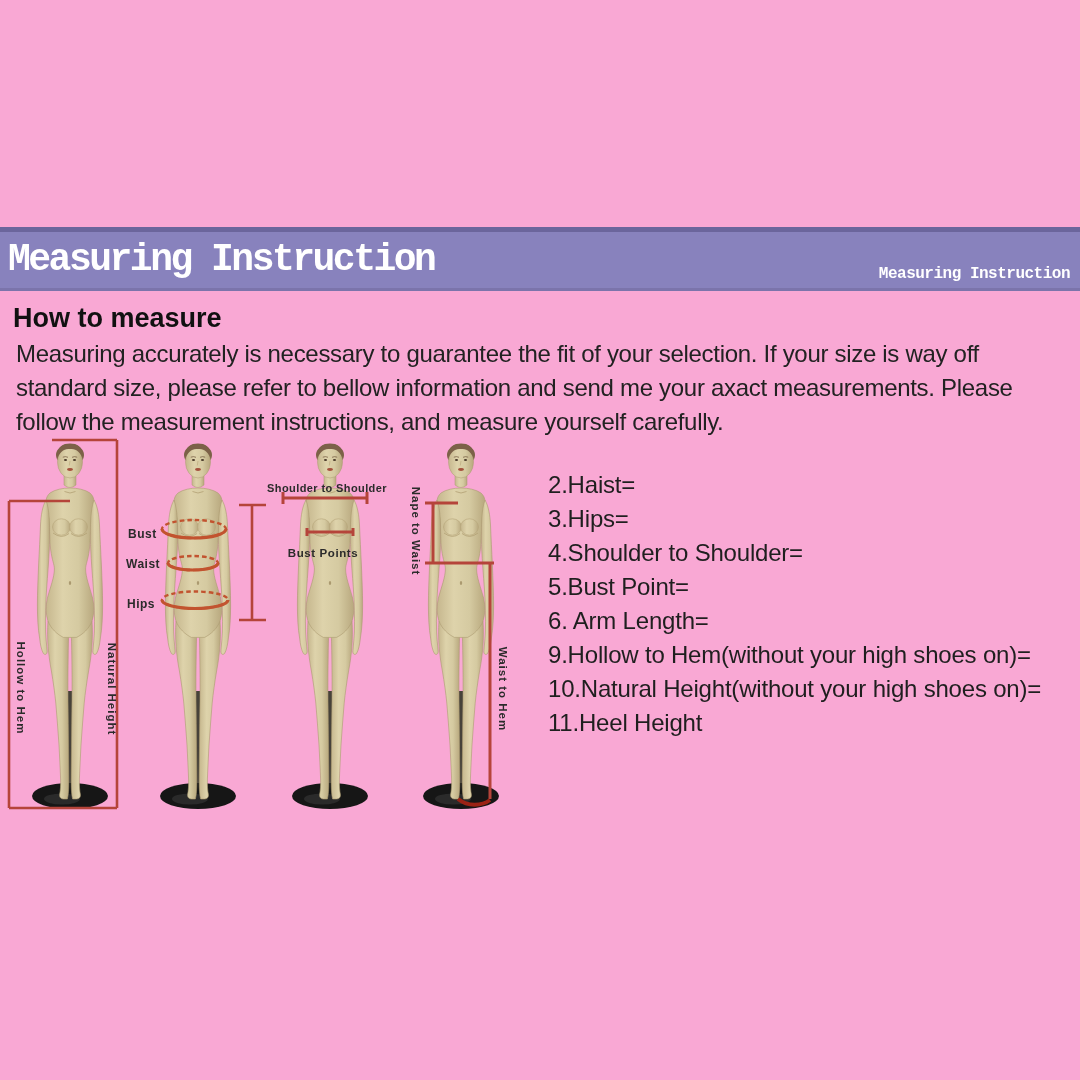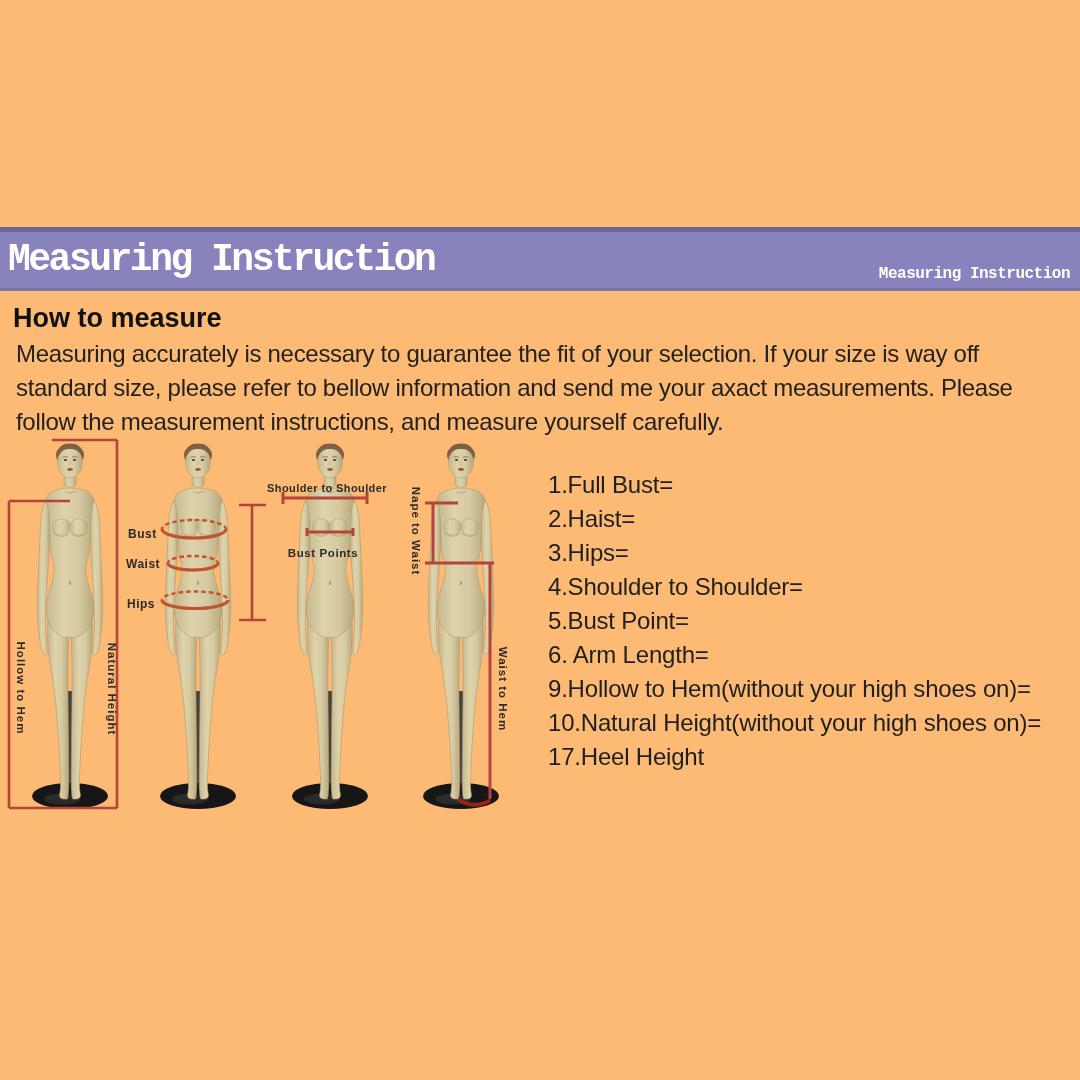--- a/index.html
+++ b/index.html
@@ -1,17 +1,17 @@
 <!DOCTYPE html>
 <html><head>
 <meta charset="utf-8">
 <style>
   html,body{margin:0;padding:0;background:#ffffff;}
   .canvas{
-    position:relative;width:1080px;height:1080px;background:#fdba74;
+    position:relative;width:1080px;height:1080px;background:#f9a8d4;
     overflow:hidden;font-family:"Liberation Sans",sans-serif;
   }
   
   .banner{
     position:absolute;left:0;top:227px;width:1080px;height:64px;
     background:#8882bd;border-top:5px solid #6b659c;border-bottom:3px solid #7b74ab;
     box-sizing:border-box;
   }
   .banner-title{
     position:absolute;left:8px;top:6px;
@@ -142,24 +142,23 @@
 
     <g>
       <text class="fig-label" font-size="11.5" letter-spacing="1" text-anchor="middle" transform="rotate(90 412 531)" x="412" y="531">Nape to Waist</text>
       <path d="M425,503 H458 M433,503 V562 M425,563 H494 M490,563 V799" fill="none" stroke="#b5443a" stroke-width="3"></path>
       <path d="M458,799 C468,807 482,806 490,800" fill="none" stroke="#9b2215" stroke-width="4"></path>
       <text class="fig-label" font-size="11.5" letter-spacing="1" text-anchor="middle" transform="rotate(90 499 689)" x="499" y="689">Waist to Hem</text>
     </g>
   </svg>
 
   <div class="mlist">
-    <div class="li">1.Full Bust=</div>
     <div class="li">2.Haist=</div>
     <div class="li">3.Hips=</div>
     <div class="li">4.Shoulder to Shoulder=</div>
     <div class="li">5.Bust Point=</div>
     <div class="li">6. Arm Length=</div>
     <div class="li">9.Hollow to Hem(without your high shoes on)=</div>
     <div class="li">10.Natural Height(without your high shoes on)=</div>
-    <div class="li">17.Heel Height</div>
+    <div class="li">11.Heel Height</div>
   </div>
 
 </div>
 
 </body></html>

